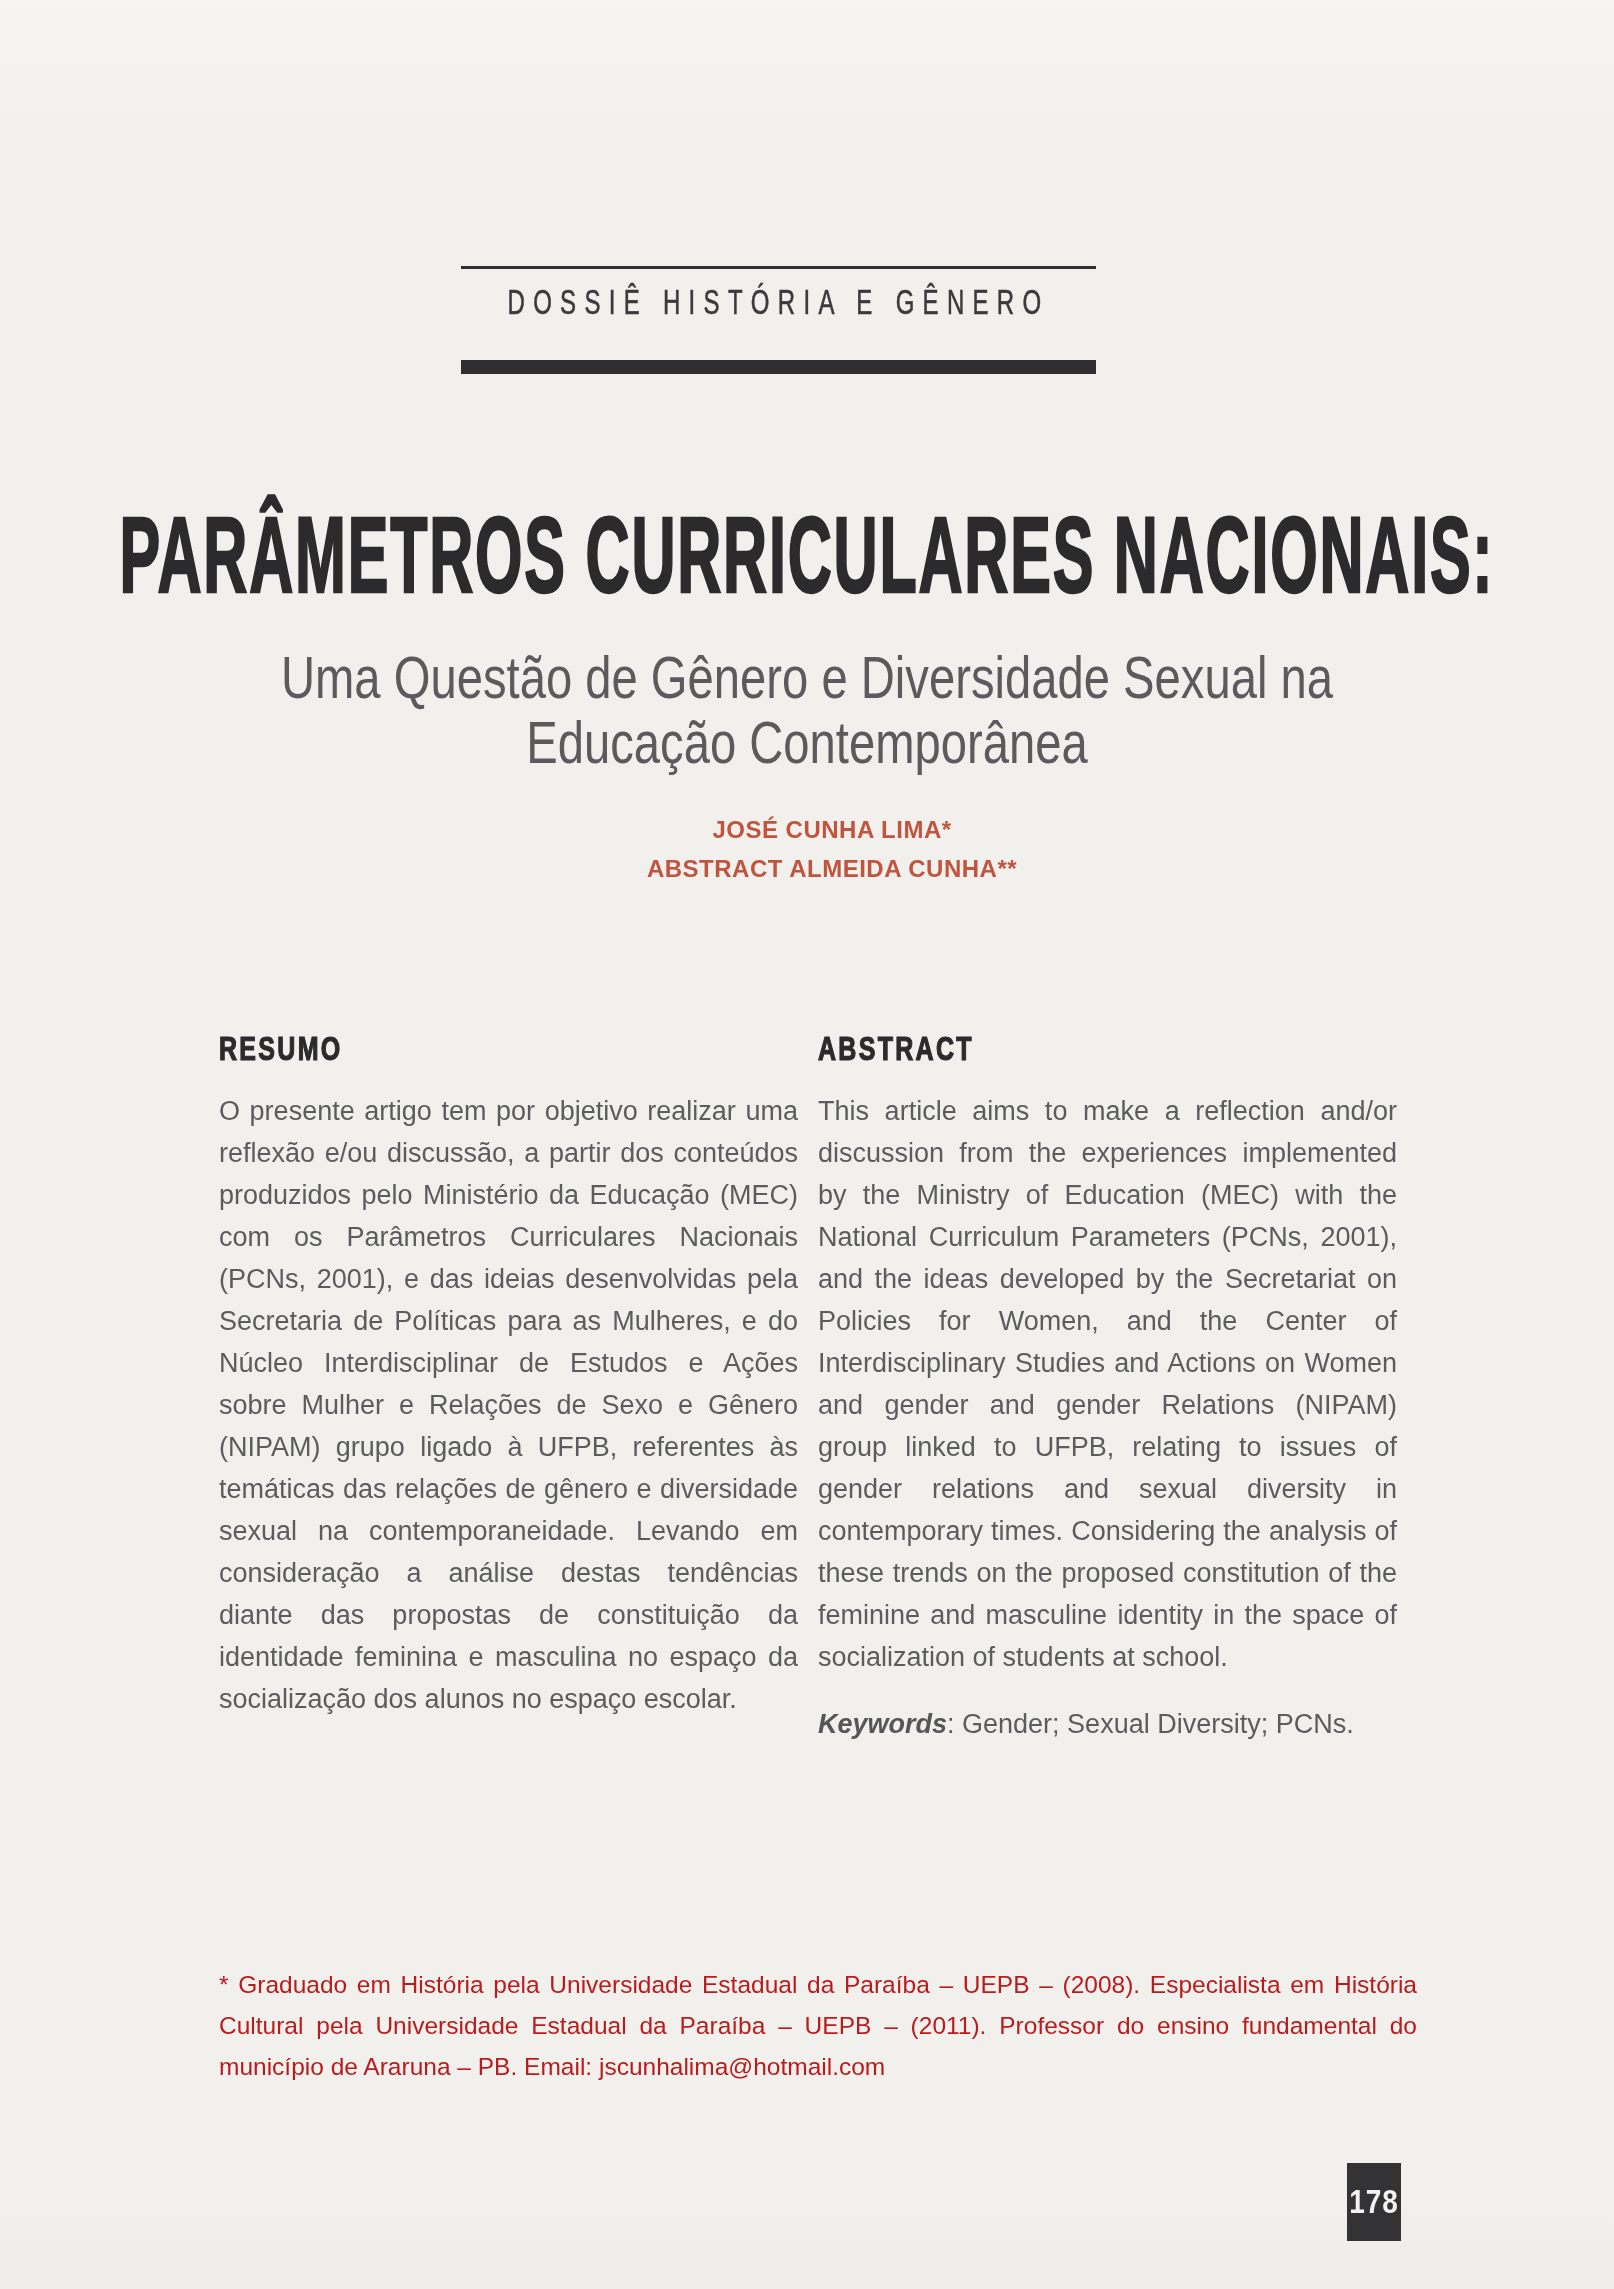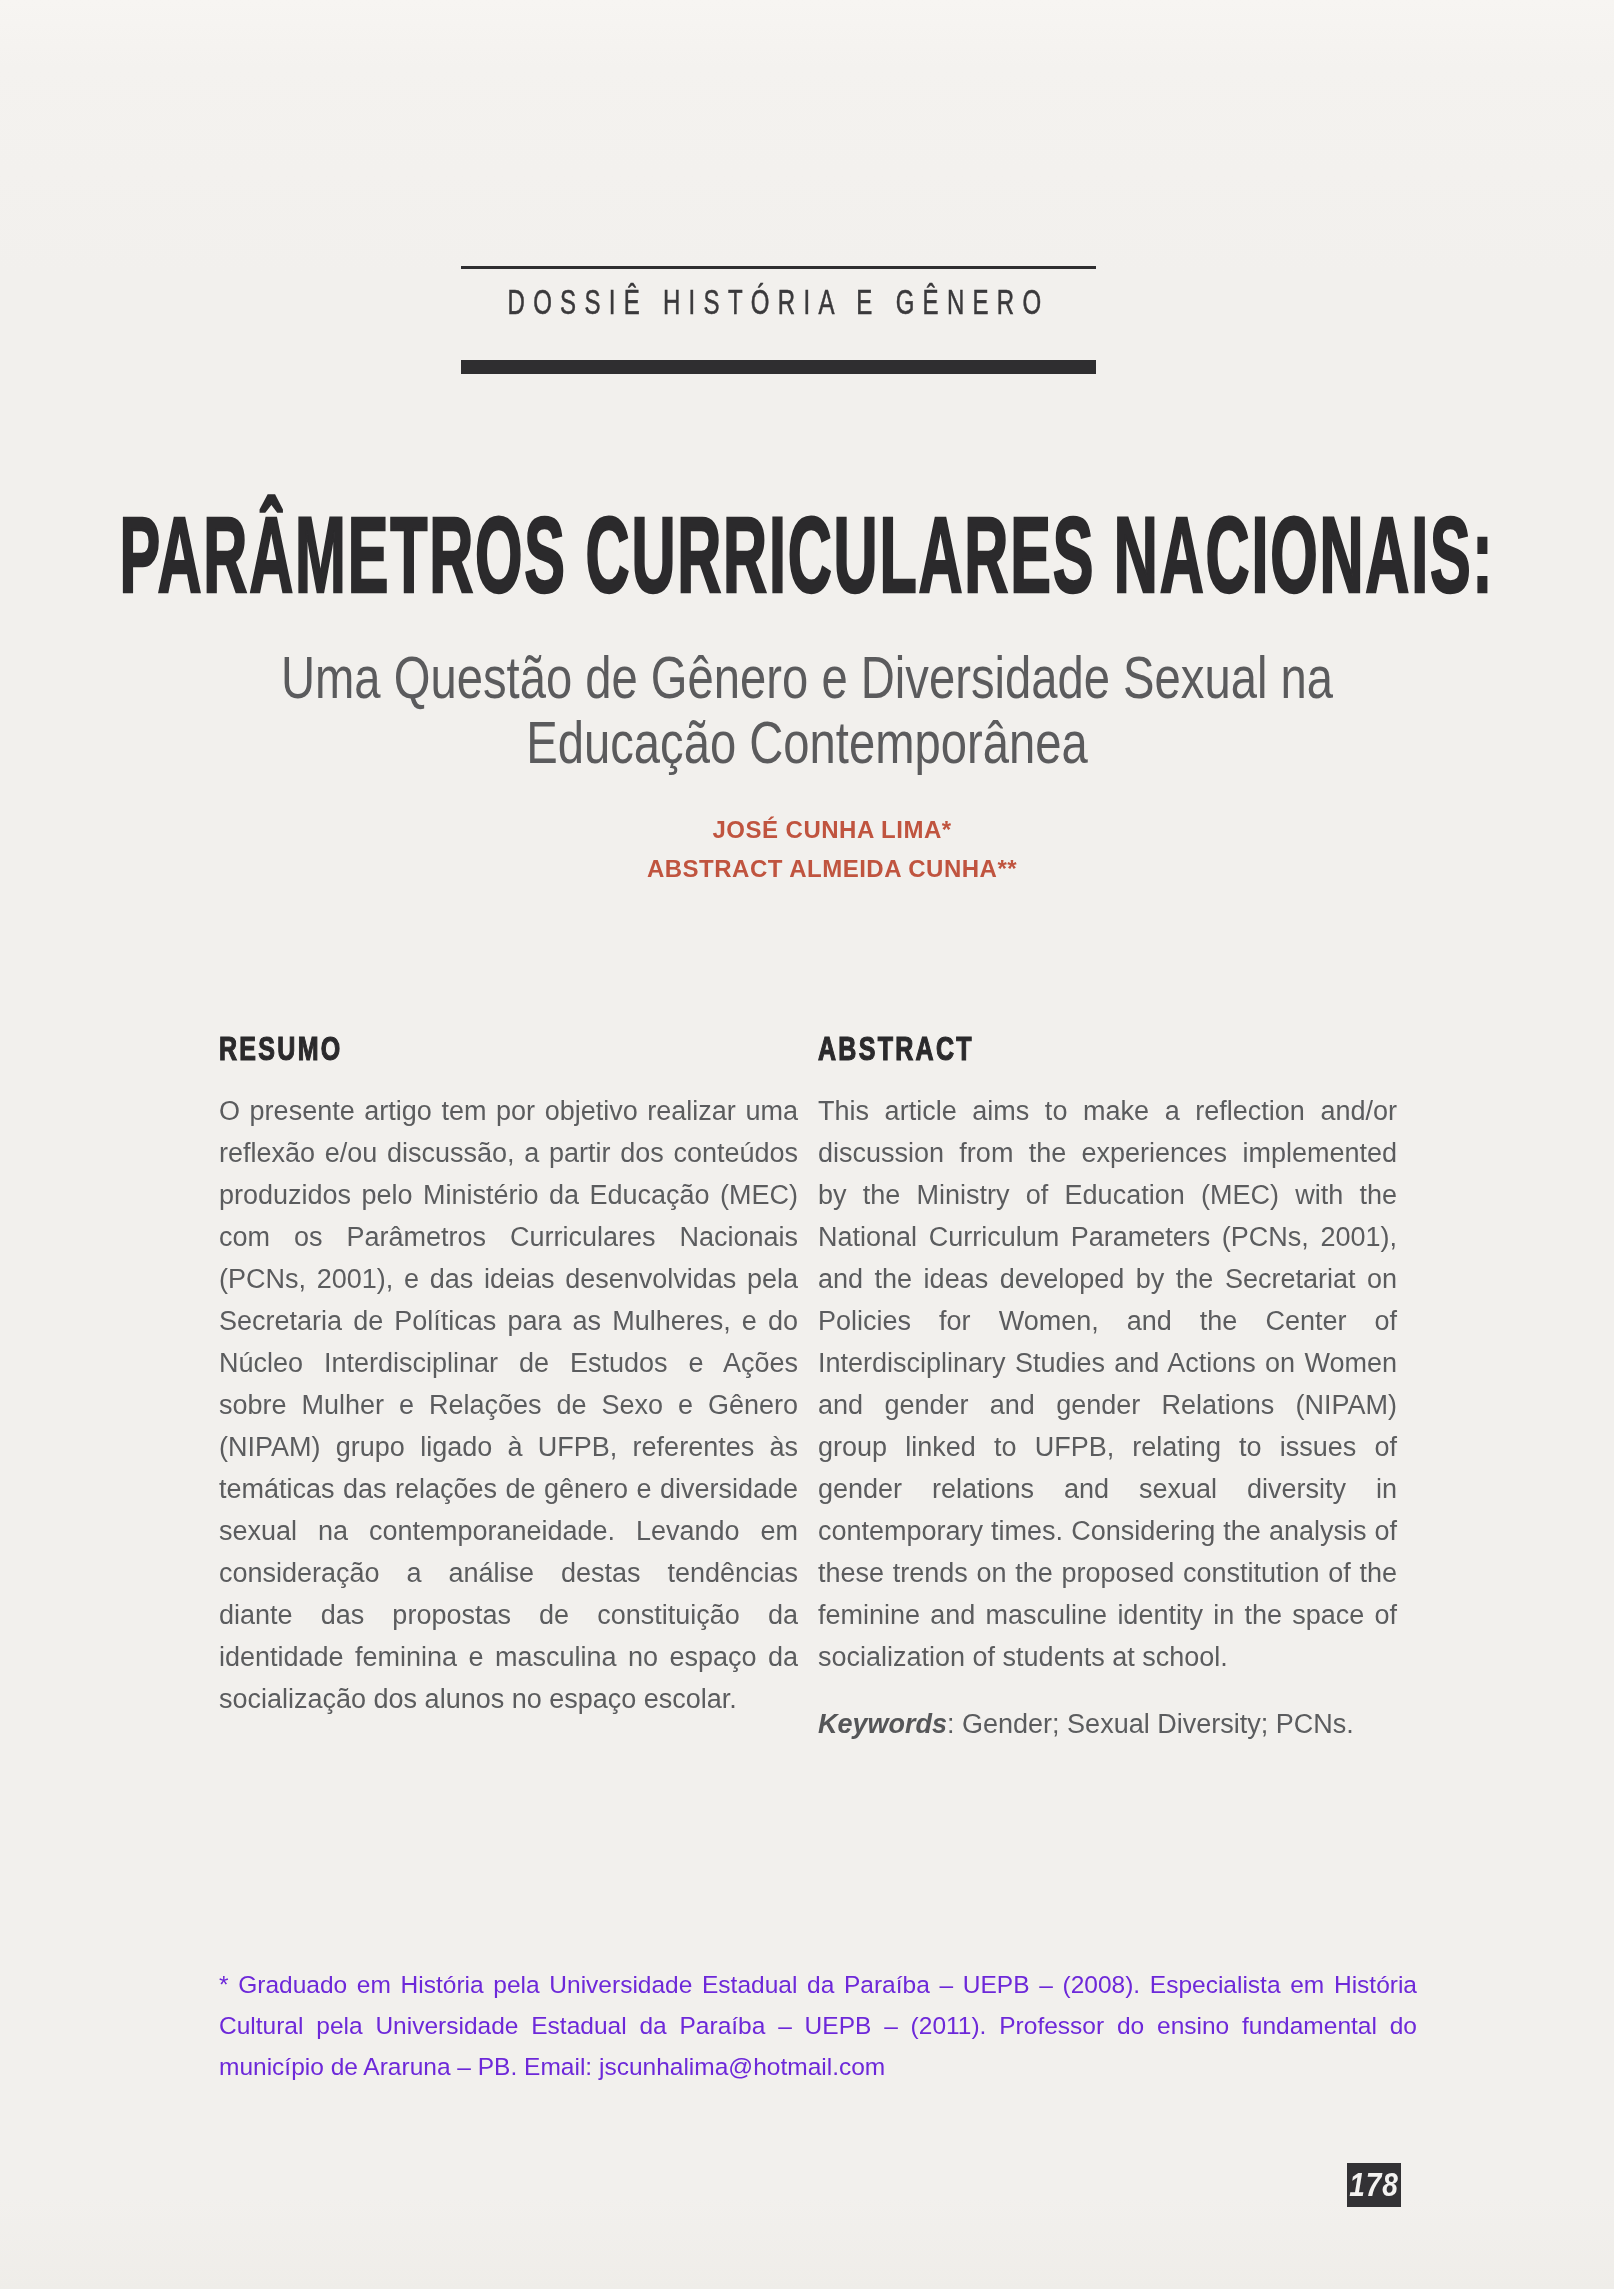--- a/index.html
+++ b/index.html
@@ -52,27 +52,27 @@
     text-align:justify;
   }
   .colkeys{
     margin:25px 0 0 0;font-size:27px;line-height:42px;color:#5b5c5e;
     text-align:justify;
   }
   .colkeys b{font-weight:700;color:#555658;font-style:italic;}
 
   
   .footnotes{position:absolute;left:219px;top:1964px;width:1198px;
-    font-size:24.5px;line-height:41px;color:#6d28d9;text-align:justify;}
+    font-size:24.5px;line-height:41px;color:#b91c1c;text-align:justify;}
   .footnotes p{margin:0 0 23px 0;}
 
   
   .page-badge{
-    position:absolute;left:1347px;top:2163px;width:54px;height:44px;
-    background:#333235;color:#f4f3f1;display:flex;align-items:center;justify-content:center;font-style:italic;
+    position:absolute;left:1347px;top:2163px;width:54px;height:78px;
+    background:#333235;color:#f4f3f1;display:flex;align-items:center;justify-content:center;
   }
   .page-badge span{
     font-size:28px;font-weight:700;letter-spacing:0.9px;
     transform:scaleY(1.2);transform-origin:center center;
   }
 </style>
 </head>
 <body>
 
 <div class="page">

